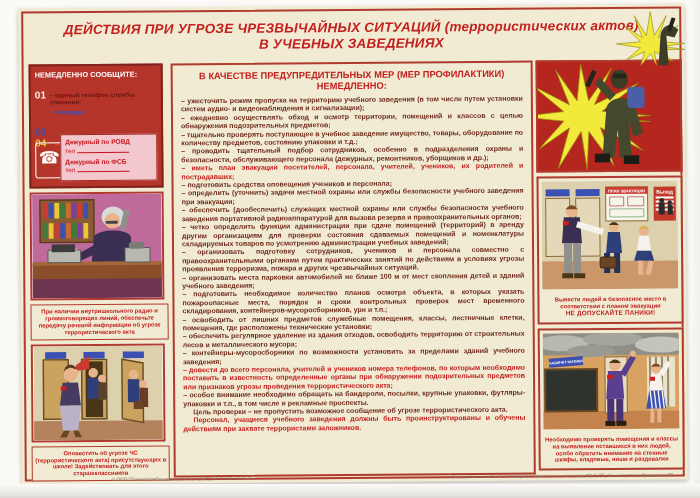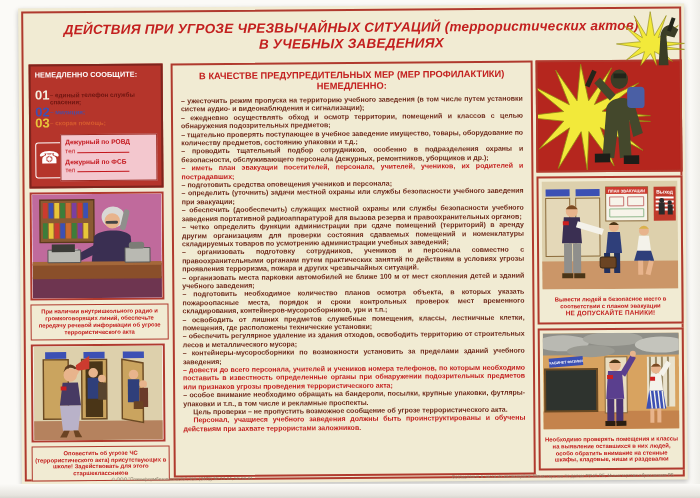--- a/index.html
+++ b/index.html
@@ -26,24 +26,24 @@
     color:var(--accent_red,#c3201f);font-weight:bold;font-style:italic;
     font-size:13.5px;line-height:16px;letter-spacing:0.2px;}
   .burst-overlay{position:absolute;left:596px;top:4px;width:72px;height:58px;z-index:3;pointer-events:none;}
 
   
   .col-left{position:absolute;left:10px;top:56px;width:138px;}
   .emerg{position:relative;background:var(--box_red,#b5352b);border:2px solid #7e241d;
     width:134px;height:124px;box-sizing:border-box;padding:4px 3px;}
   .emerg-h{color:#fff;font-weight:bold;font-size:7.3px;letter-spacing:0.1px;margin:0 0 12px 1px;}
   .emerg-row{display:flex;margin:0 0 3px 1px;}
-  .emerg-num{font-weight:bold;font-size:13px;width:15px;flex:0 0 15px;line-height:8px;text-align:center;}
+  .emerg-num{font-weight:bold;font-size:10px;width:15px;flex:0 0 15px;line-height:8px;}
   .emerg-txt{font-size:6.3px;line-height:7.2px;font-weight:bold;}
   .n1 .emerg-num{color:#f4f0e2;} .n1 .emerg-txt{color:#6d1510;}
-  .n2 .emerg-num{color:var(--blue,#3c50b4);} .n2 .emerg-txt{color:var(--blue,#3c50b4);opacity:.85;}
+  .n2 .emerg-num{color:var(--blue,#3c50b4);margin-top:20px;} .n2 .emerg-txt{color:var(--blue,#3c50b4);opacity:.85;}
   .n3 .emerg-num{color:var(--yellow,#e8c53a);} .n3 .emerg-txt{color:var(--orange,#d85c2e);}
   .duty{position:absolute;right:4px;bottom:5px;width:97px;background:var(--pink,#f3c7ce);
     border:1.5px solid #9c2a22;padding:3px 4px;box-sizing:border-box;}
   .duty-entry{margin-bottom:3px;}
   .duty-name{color:#c3161c;font-weight:bold;font-size:6.6px;line-height:7.5px;}
   .duty-tel{color:#c3161c;font-size:6.4px;line-height:8px;}
   .duty-line{display:inline-block;width:52px;border-bottom:1px solid #c3161c;height:6px;}
   .phone-ic{position:absolute;left:4px;bottom:8px;width:26px;height:34px;border:1.5px solid #fff;
     border-radius:3px;color:#fff;font-size:17px;line-height:30px;text-align:center;}
 
@@ -98,21 +98,21 @@
       <div class="emerg-h">НЕМЕДЛЕННО СООБЩИТЕ:</div>
       <div class="emerg-row n1">
         <span class="emerg-num">01</span>
         <span class="emerg-txt">–  единый телефон службы спасения;</span>
       </div>
       <div class="emerg-row n2">
         <span class="emerg-num">02</span>
         <span class="emerg-txt">–  милиция;</span>
       </div>
       <div class="emerg-row n3">
-        <span class="emerg-num">03</span>
+        <span class="emerg-num">04</span>
         <span class="emerg-txt">–  скорая помощь;</span>
       </div>
       <div class="phone-ic">☎</div>
       <div class="duty">
         <div class="duty-entry">
           <div class="duty-name">Дежурный по РОВД</div>
           <div class="duty-tel"><span>тел</span> <span class="duty-line"></span></div>
         </div>
         <div class="duty-entry">
           <div class="duty-name">Дежурный по ФСБ</div>

